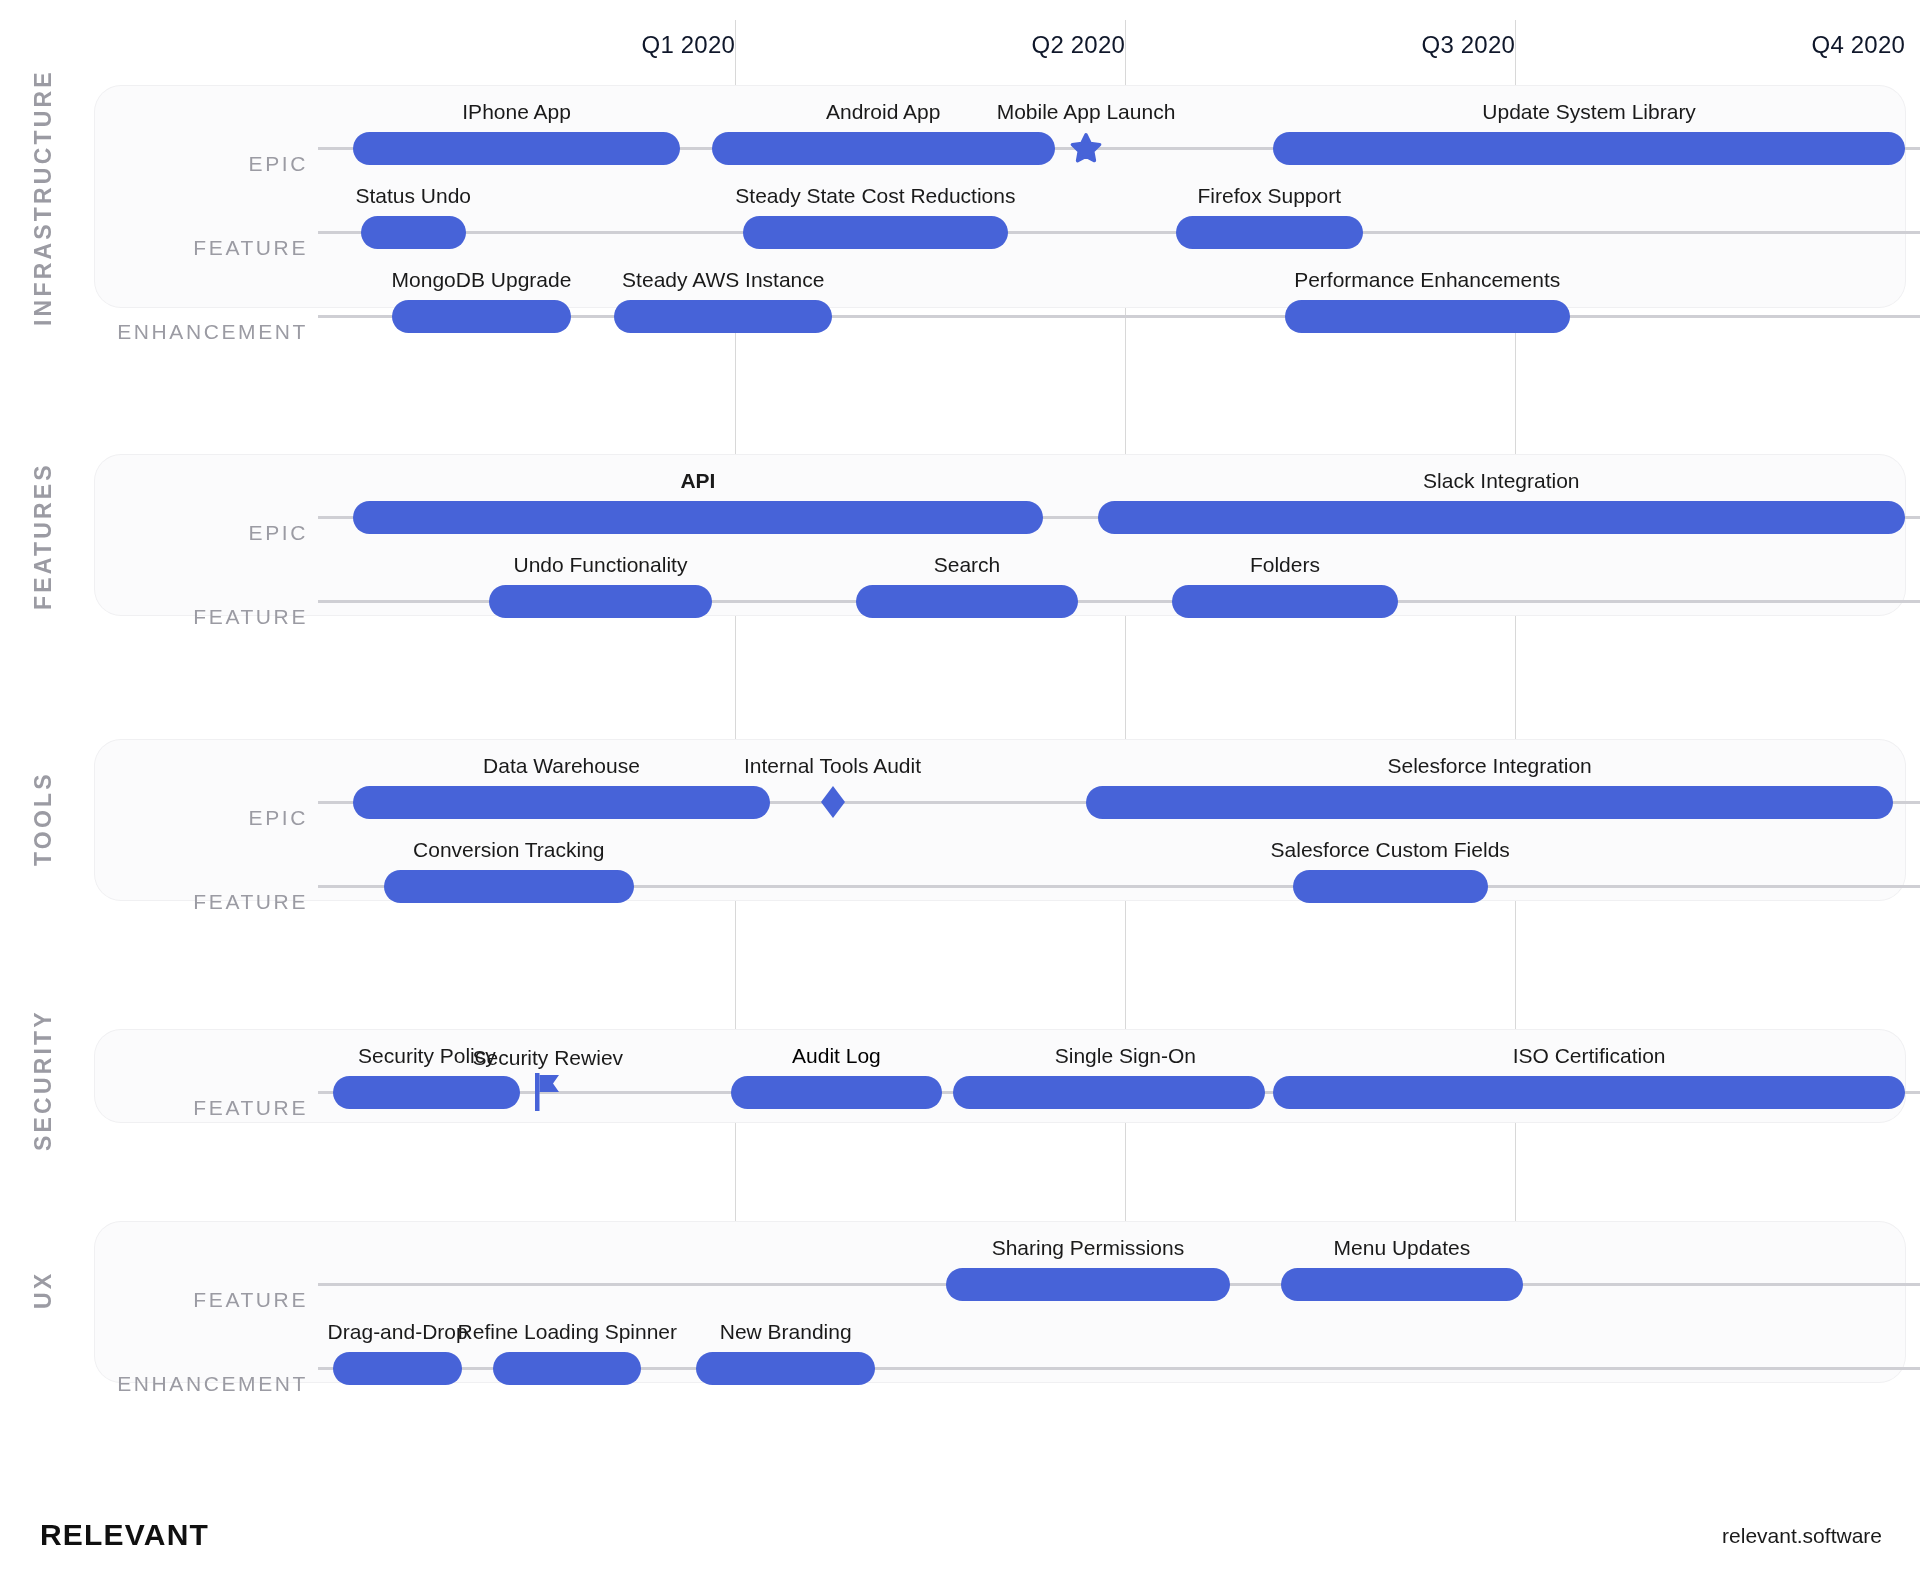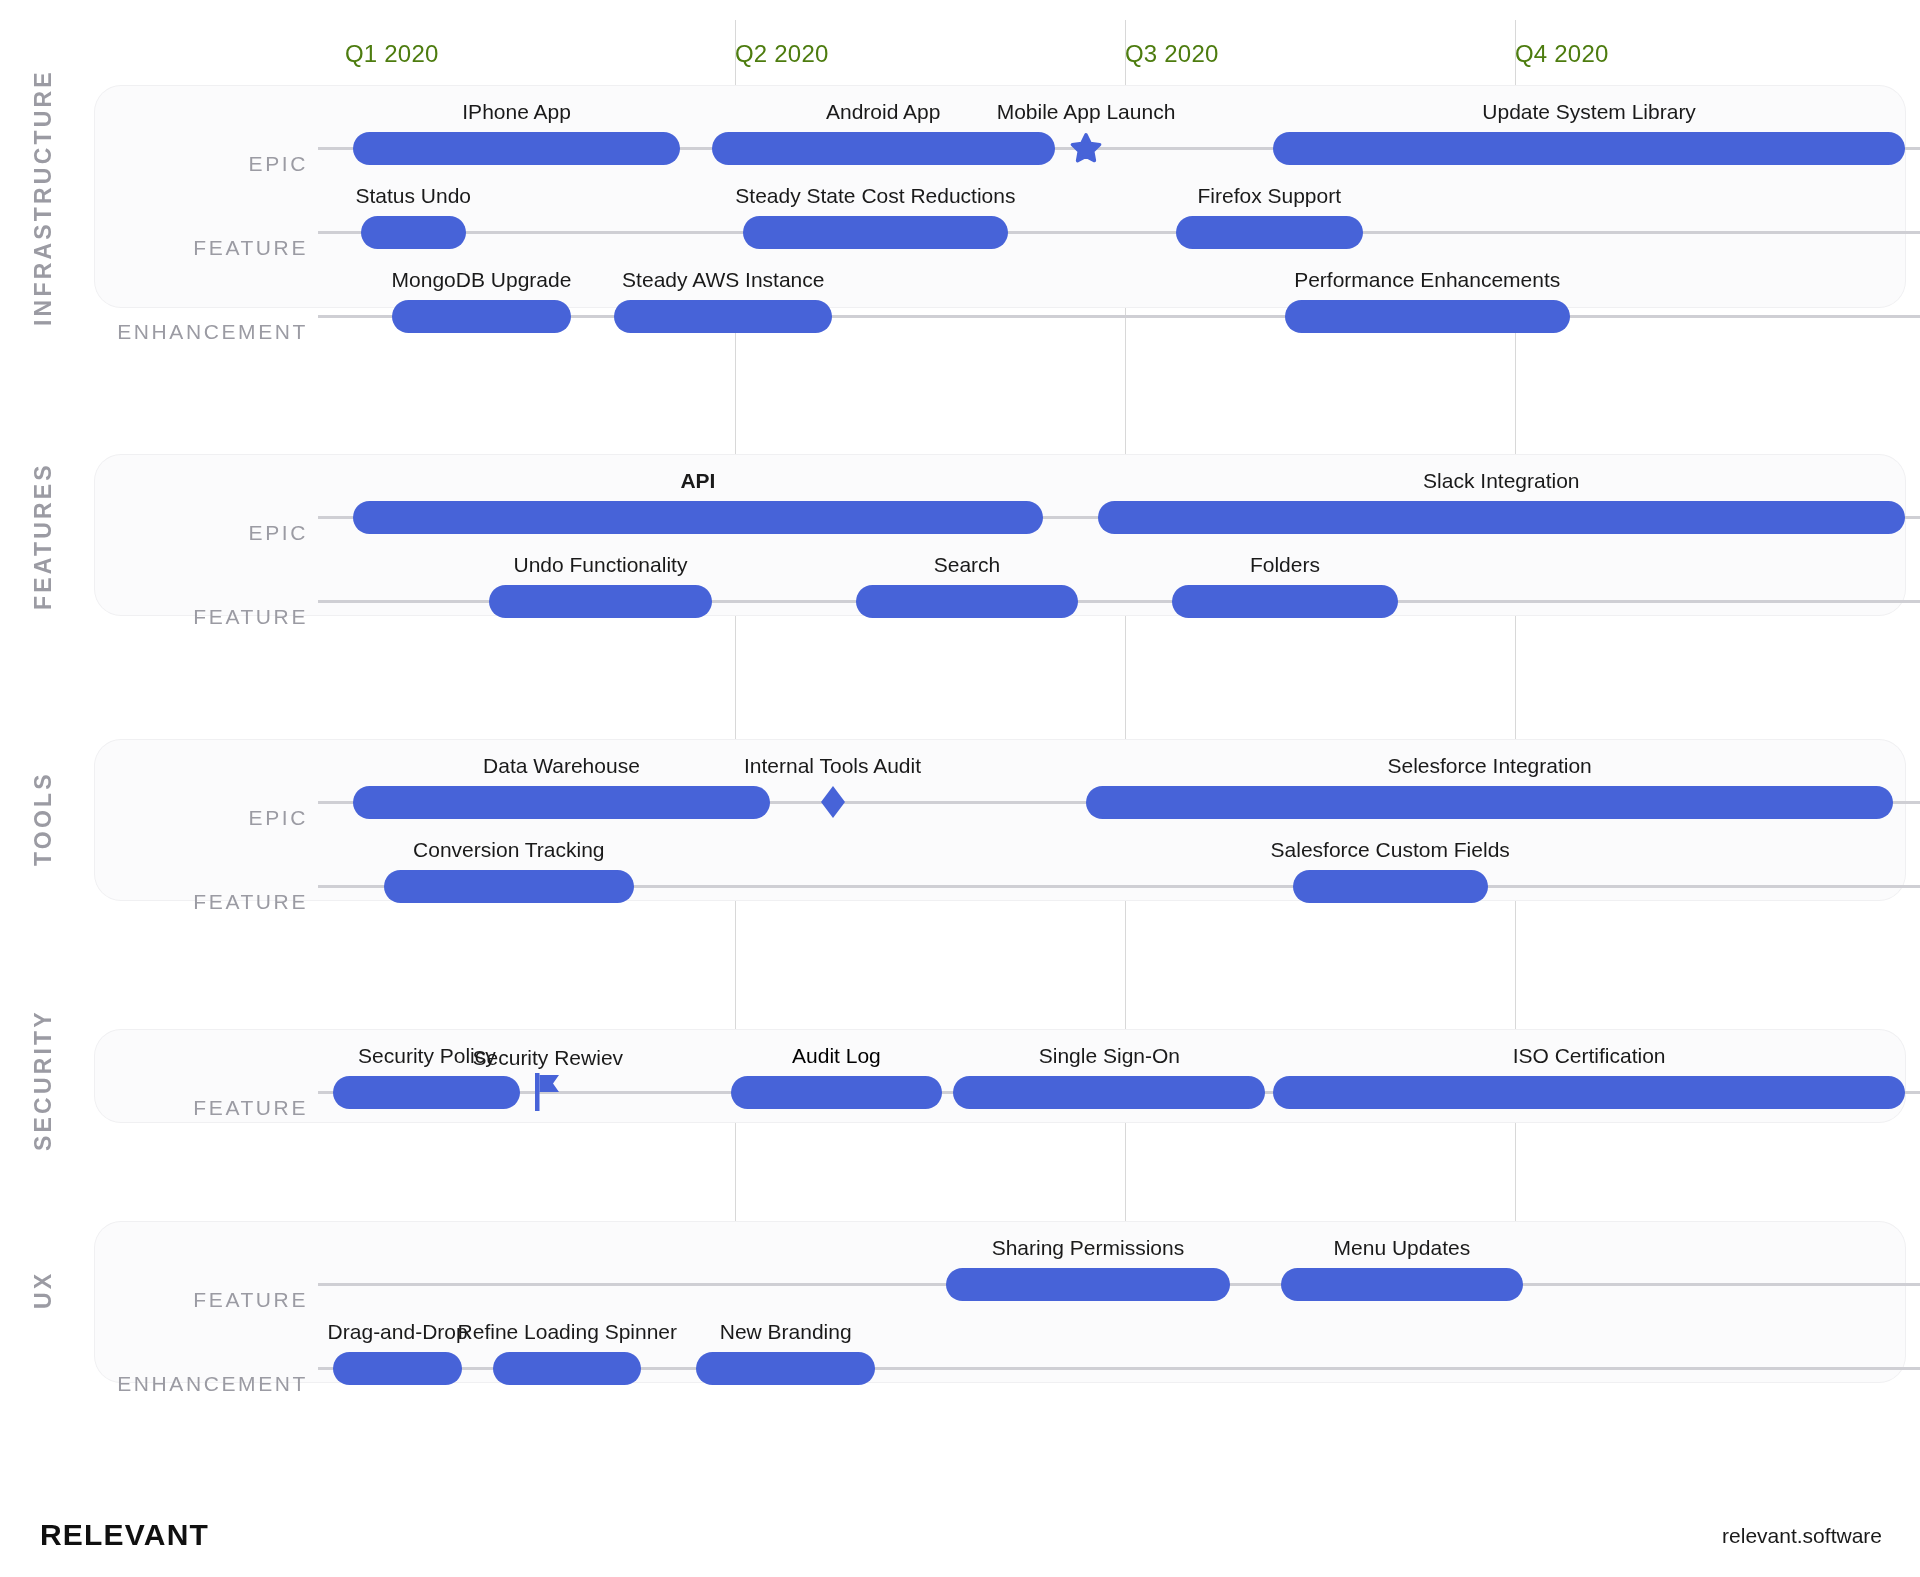--- a/index.html
+++ b/index.html
@@ -14,22 +14,22 @@
 
   
   
   .roadmap{position:absolute;left:0;top:0;width:1920px;height:1577px;}
 
   
   .gridlines{position:absolute;left:0;top:20px;width:1920px;height:1218px;pointer-events:none;}
   .gridline{position:absolute;top:0;width:1px;height:1218px;background:#d8d8d8;}
 
   
-  .quarter-header{position:absolute;top:37px;height:34px;line-height:34px;
-    font-size:24px;color:#4d7c0f;text-align:left;letter-spacing:.2px;}
+  .quarter-header{position:absolute;top:28px;height:34px;line-height:34px;
+    font-size:24px;color:#0f172a;text-align:right;letter-spacing:.2px;}
 
   
   .group{position:absolute;left:95px;width:1810px;background:#fbfbfc;
     border-radius:26px;box-shadow:0 0 0 1px #f0f0f2;}
 
   .group-title{position:absolute;font-size:23px;font-weight:bold;letter-spacing:3.2px;
     color:#9b9ba3;writing-mode:vertical-rl;transform:rotate(180deg);
     text-align:center;white-space:nowrap;}
 
   
@@ -175,21 +175,21 @@
           <div class="bar-label" style="color: rgb(26, 26, 26);">Security Policy</div>
         </div>
         <div class="milestone" style="left: 547.8px; width: 26px; height: 38px;"><svg width="26" height="38" viewBox="0 0 26 38">
             <rect x="0" y="0" width="4.5" height="38" fill="#4763d8"></rect>
             <path fill="#4763d8" d="M4.5 2 H24 L18 10.5 L24 19 H4.5 Z"></path>
           </svg><div class="ms-label" style="color: rgb(26, 26, 26);">Security Rewiev</div></div>
         <div class="bar" style="left: 731.1px; width: 210.6px; background: rgb(71, 99, 216);">
           <div class="bar-label" style="color: #000000;">Audit Log</div>
         </div>
         <div class="bar" style="left: 953.4px; width: 312px; background: rgb(71, 99, 216);">
-          <div class="bar-label" style="color: rgb(26, 26, 26);">Single Sign-On</div>
+          <div class="bar-label" style="color: rgb(26, 26, 26); margin-left: 16px;">Single Sign-On</div>
         </div>
         <div class="bar" style="left: 1273.2px; width: 631.8px; background: rgb(71, 99, 216);">
           <div class="bar-label" style="color: rgb(26, 26, 26);">ISO Certification</div>
         </div>
       </div>
       <div class="group" style="top: 1222px; height: 160px; background: rgb(251, 251, 252);"></div>
       <div class="group-title" style="left: 30px; top: 1230px; height: 120px; color: rgb(155, 155, 163);">UX</div>
       <div class="row" style="top: 1254px;">
         <div class="row-label" style="color: rgb(155, 155, 163);">FEATURE</div>
         <div class="row-track" style="background: rgb(207, 207, 212);"></div>

